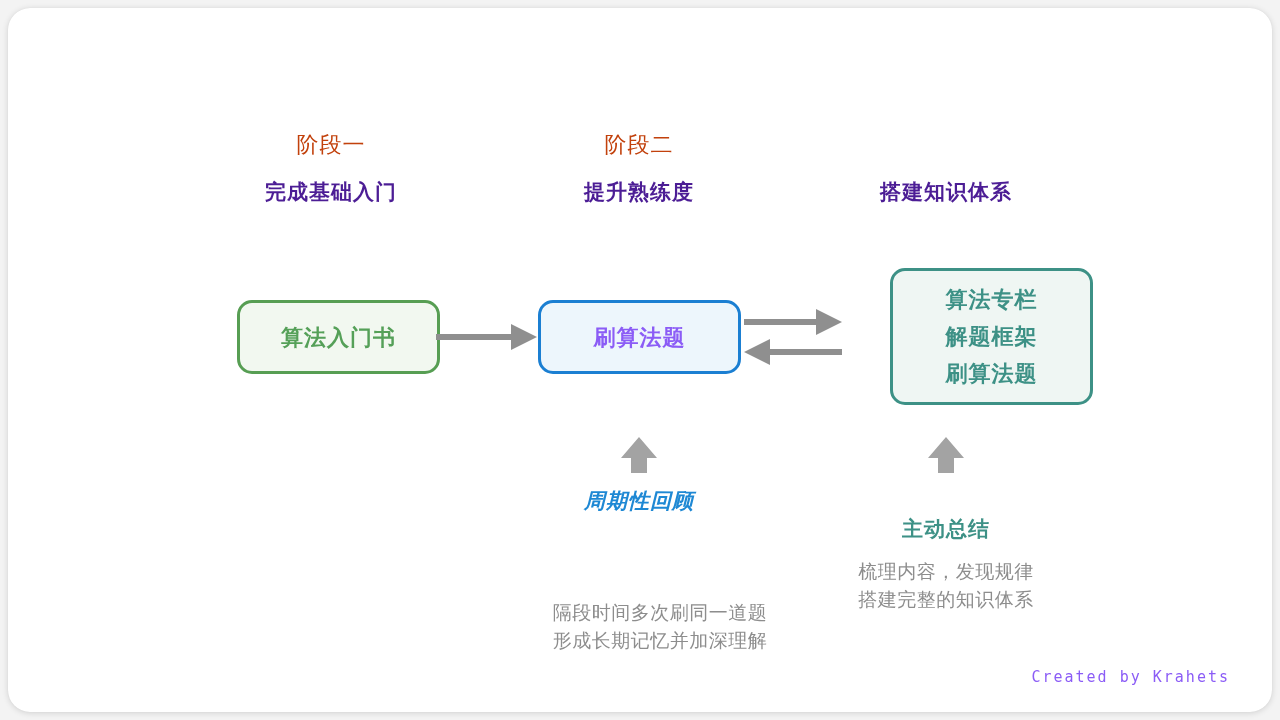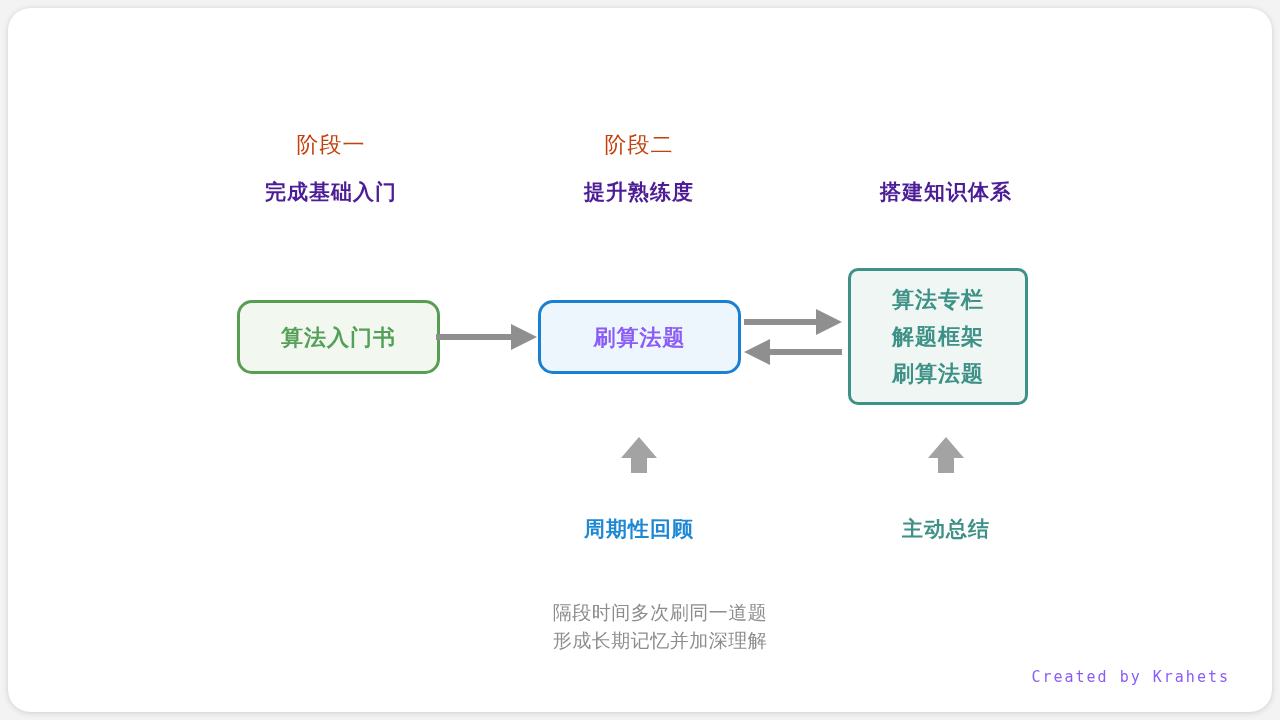--- a/index.html
+++ b/index.html
@@ -107,34 +107,36 @@
   <div class="abs col-block stage-subtitle" style="left:778px; top:170px;">搭建知识体系</div>
 
   <div class="node-box green" style="left:222px; top:292px; width:203px; height:74px;margin-left:7px;">
     <span>算法入门书</span>
   </div>
 
   <div class="node-box blue" style="left:530px; top:292px; width:203px; height:74px;">
     <span>刷算法题</span>
   </div>
 
-  <div class="node-box teal" style="left:840px; top:260px; width:180px; height:137px;border-radius:10px;">
+  <div class="node-box teal" style="left:882px; top:260px; width:203px; height:137px;">
     <span>算法专栏</span>
     <span>解题框架</span>
     <span>刷算法题</span>
   </div>
 
-  <div class="abs col-block callout-title blue" style="left:471px; top:507px;">周期性回顾</div>
+  <div class="abs col-block callout-title blue" style="left:471px; top:479px;font-style:italic;">周期性回顾</div>
   <div class="abs col-block callout-desc" style="left:492px; top:550px;margin-top:41px;">
     <div>隔段时间多次刷同一道题</div>
     <div>形成长期记忆并加深理解</div>
   </div>
 
   <div class="abs col-block callout-title teal" style="left:778px; top:507px;">主动总结</div>
   <div class="abs col-block callout-desc" style="left:778px; top:550px;">
+    <div>梳理内容，发现规律</div>
+    <div>搭建完整的知识体系</div>
   </div>
 
   <div class="credit">Created by Krahets</div>
 </div>
 
 <svg class="diagram-svg" viewBox="0 0 1280 720">
 
   <g>
     <line x1="436" y1="337" x2="513" y2="337" stroke="#8f8f8f" stroke-width="6"></line>
     <polygon points="511,324 537,337 511,350" fill="#8f8f8f"></polygon>

